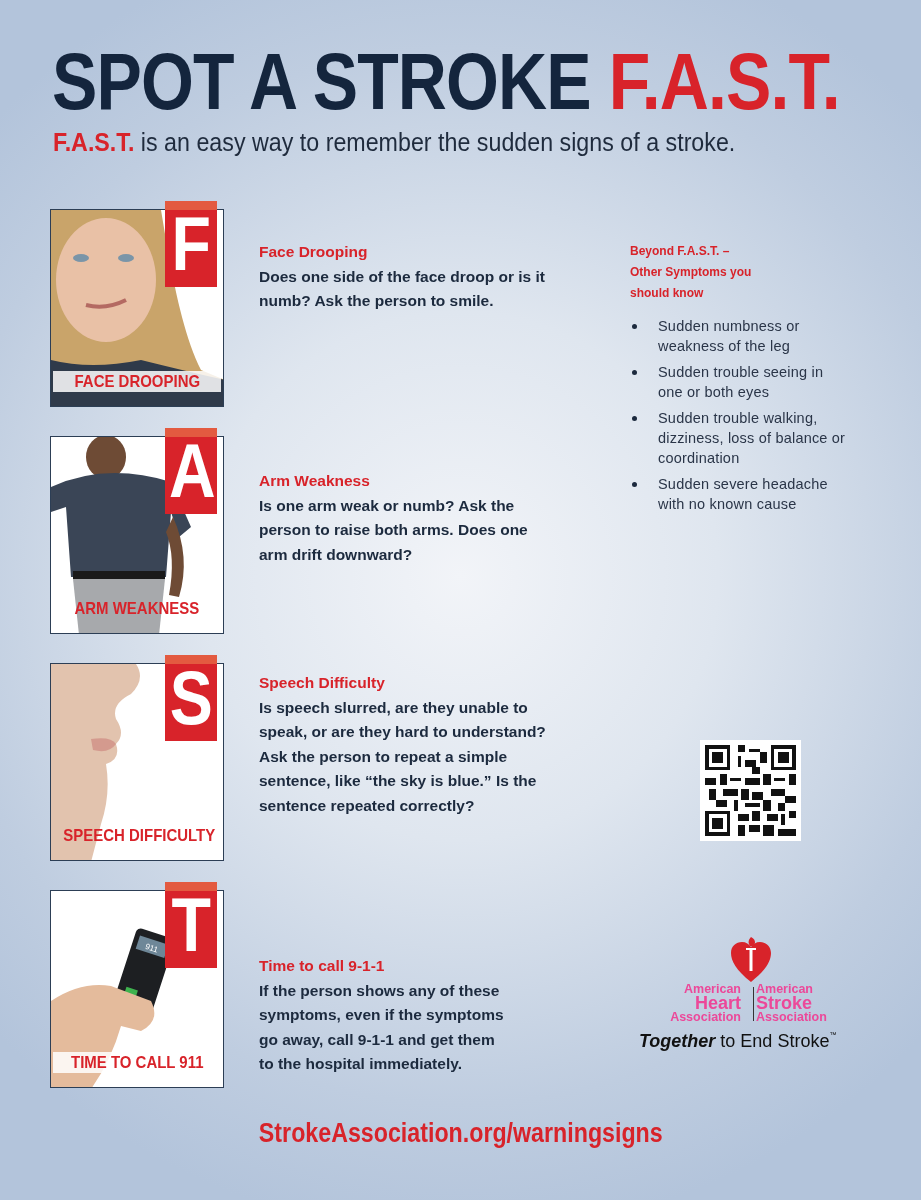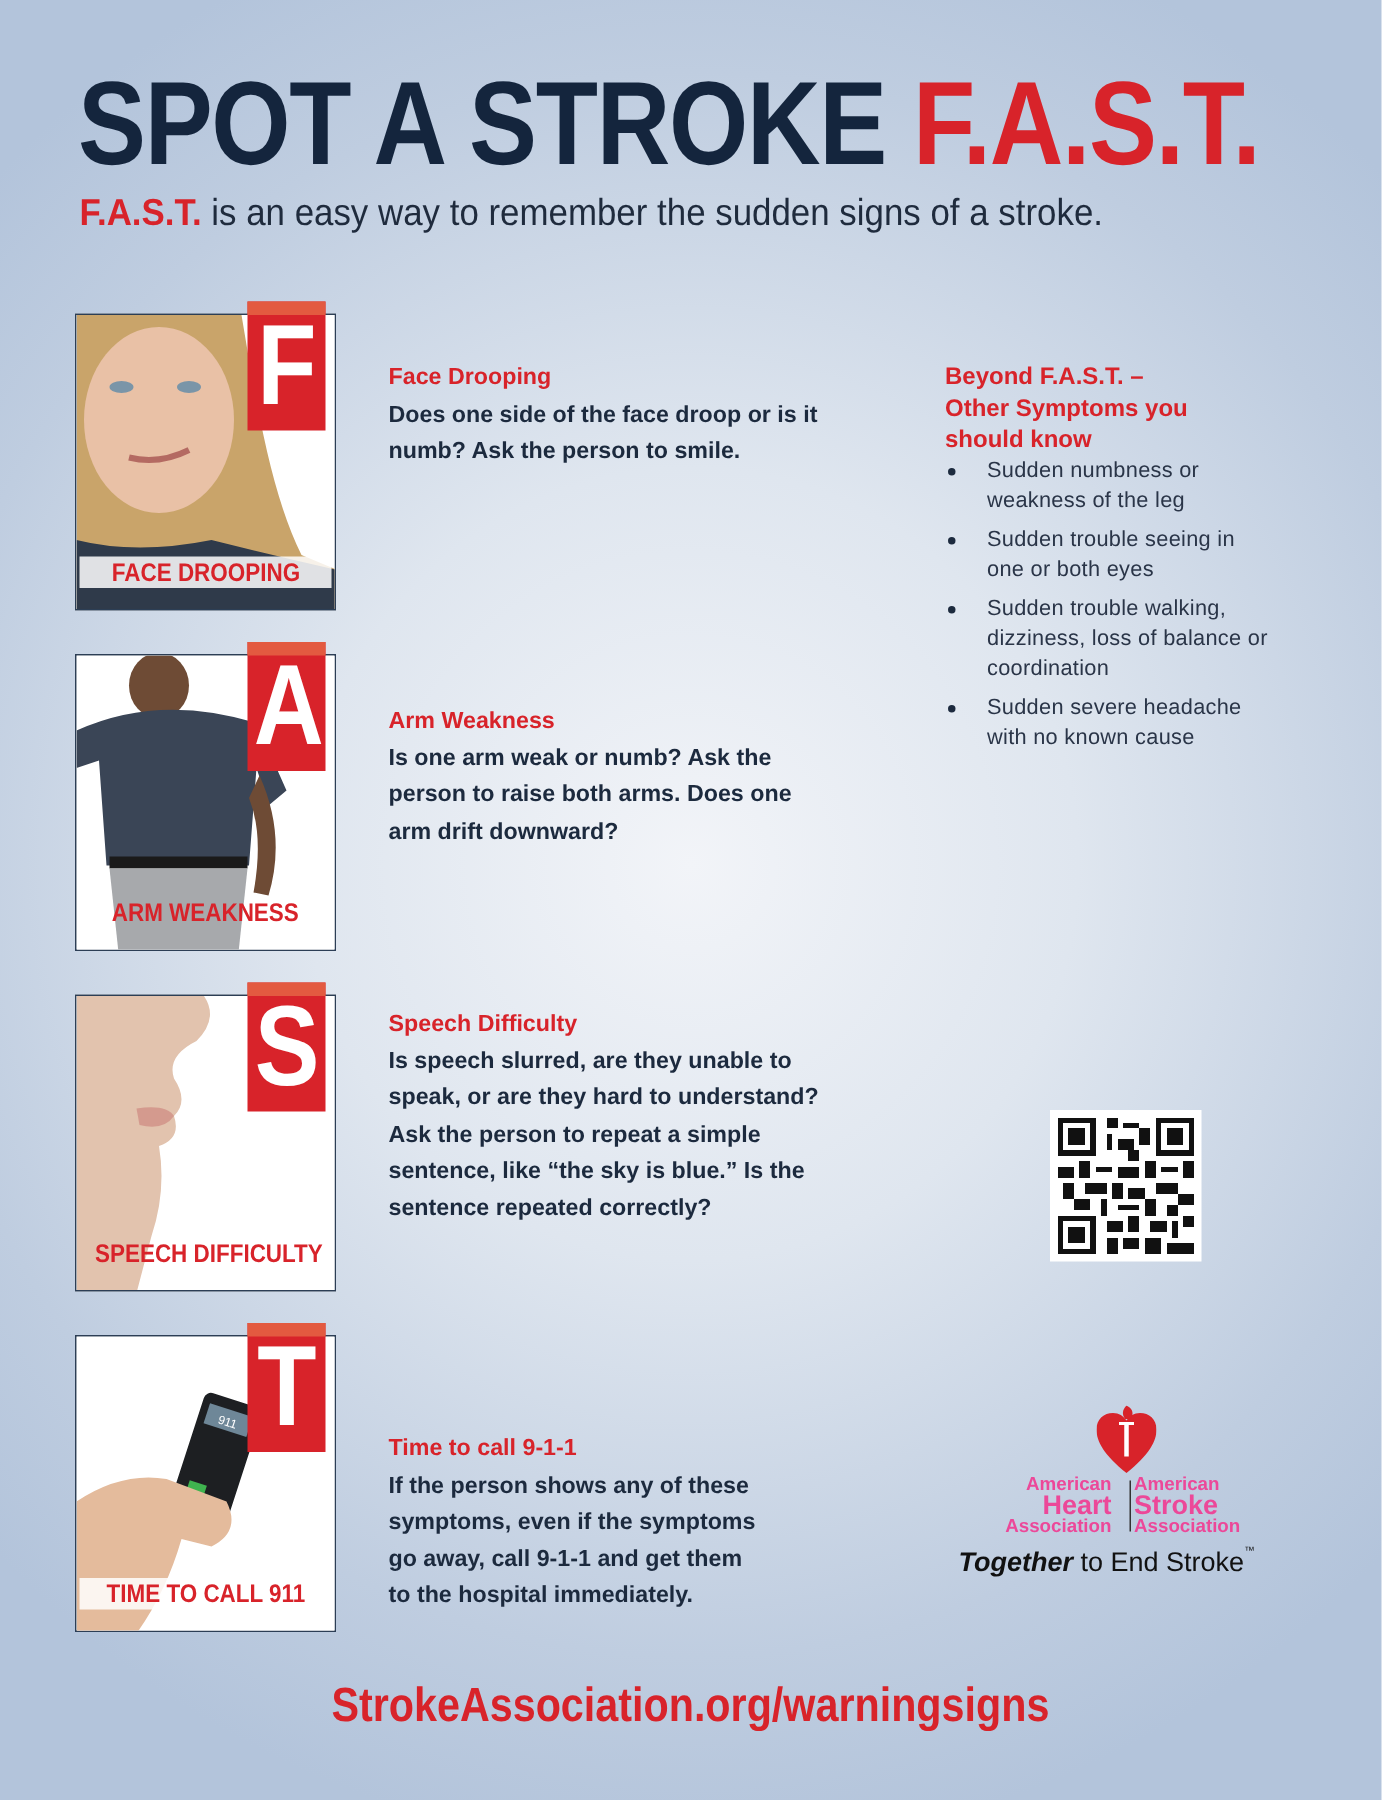--- a/index.html
+++ b/index.html
@@ -54,23 +54,23 @@
     .item {
       position: absolute; left: 259px; width: 290px;
       font-weight: bold; font-size: 15.5px; line-height: 24.5px; color: #1c2a3e;
     }
     .item .head { color: #d8232a; font-size: 15.5px; }
 
     .beyond {
       position: absolute; left: 630px; top: 241px; width: 230px;
     }
     .beyond .head {
-      color: #d8232a; font-weight: bold; font-size: 16px; line-height: 21px;
-    }
-    .beyond ul { list-style: none; }
+      color: #d8232a; font-weight: bold; font-size: 12px; line-height: 21px;
+    }
+    .beyond ul { list-style: none; margin-top: 12px; }
     .beyond li {
       position: relative; padding-left: 28px; font-size: 14.5px; line-height: 20px;
       color: #2a3548; margin-bottom: 6px; letter-spacing: 0.2px;
     }
     .beyond li .dot {
       position: absolute; left: 2px; top: 8px; width: 5px; height: 5px; border-radius: 50%; background: #1c2a3e;
     }
 
     .qr {
       position: absolute; left: 700px; top: 740px; width: 101px; height: 101px; background: #fff; padding: 5px;
@@ -89,21 +89,21 @@
     .org-left .big, .org-right .big { font-size: 18px; line-height: 15px; }
     .org-divider { position: absolute; left: 117px; top: 4px; width: 1px; height: 34px; background: #333; }
     .tagline {
       position: absolute; left: 3px; top: 94px; font-size: 18px; white-space: nowrap; color: #111;
     }
     .tagline b { font-style: italic; }
     .tagline sup { font-size: 7px; vertical-align: top; }
 
     .url {
       position: absolute; left: 0; width: 921px; top: 1118px; text-align: center;
-      color: #d8232a; font-weight: bold; font-size: 32px;
+      color: #d8232a; font-weight: bold; font-size: 27px;
     }
     .url span { display: inline-block; transform: scaleX(0.86); }
   </style>
 </head>
 <body>
 
 <div class="title">
   <span>SPOT A STROKE </span><span class="red">F.A.S.T.</span>
 </div>
 <div class="subtitle">

